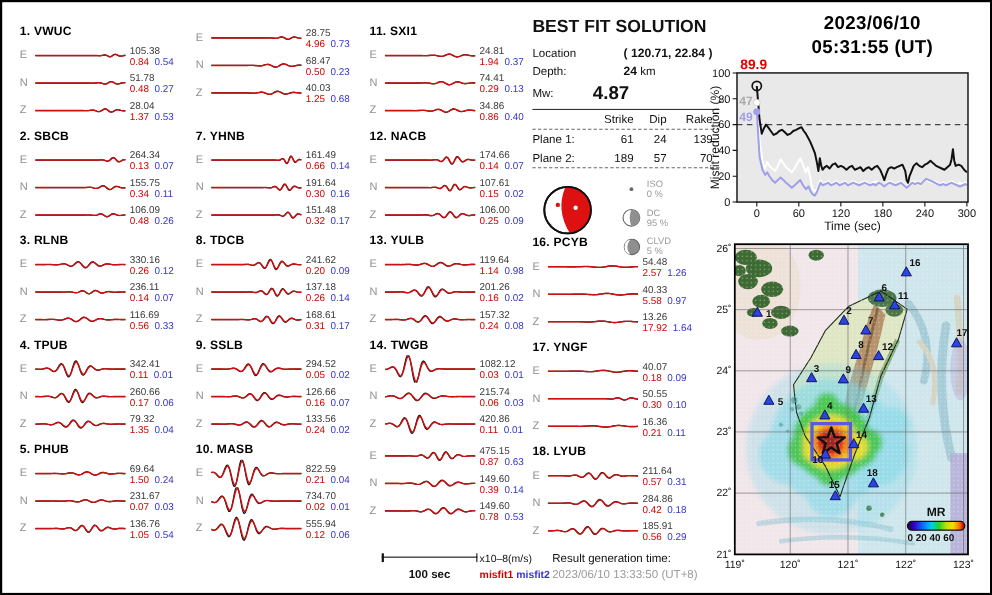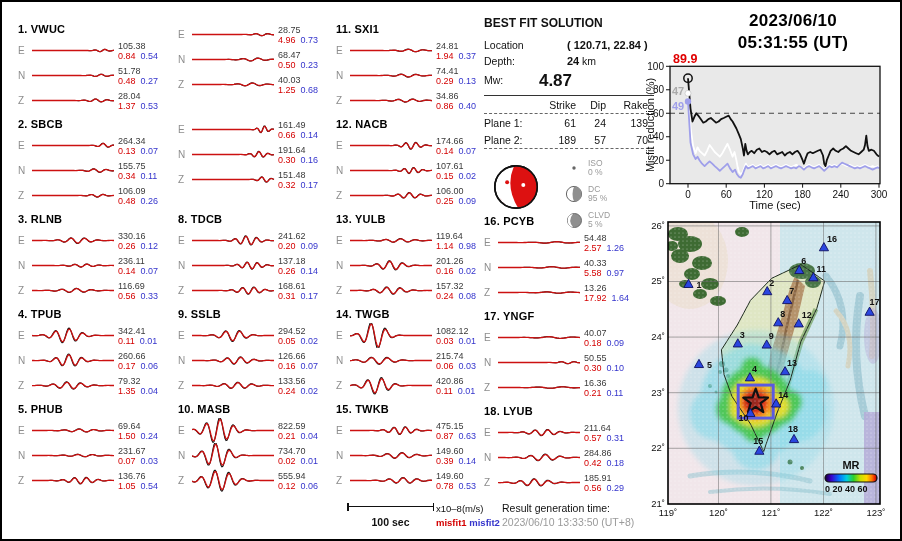--- a/index.html
+++ b/index.html
@@ -14,21 +14,21 @@
   .trow{display:flex;align-items:center;height:25px;}
   .comp{width:14px;font-size:10px;color:#8d8d8d;flex:0 0 14px;}
   .tr{flex:0 0 84px;}
   .nums{display:flex;flex-direction:column;margin-left:2px;line-height:10px;}
   .peak{font-size:9px;color:#3a3a3a;}
   .mis{font-size:9px;white-space:nowrap;}
   .m1{color:#d40000;margin-right:5px;}
   .m2{color:#3434cc;}
   
   .bestfit{position:absolute;left:482px;top:14px;width:178px;color:#111;}
-  .bf-title{font-size:12px;font-weight:bold;margin-bottom:9px;}
+  .bf-title{font-size:16px;font-weight:bold;margin-bottom:9px;}
   .bf-row{font-size:10.5px;margin-bottom:4px;}
   .bf-lab{display:inline-block;min-width:52px;}
   .bf-val{font-weight:bold;font-size:11px;padding-left:28px;}
   .bf-mw{font-weight:bold;font-size:17px;vertical-align:middle;}
   .bf-table{width:170px;border-top:1.2px solid #333;margin-top:4px;font-size:10.5px;}
   .bf-tr{display:grid;grid-template-columns:52px 40px 30px 42px;padding:2.5px 0;}
   .bf-tr span{text-align:right;}
   .bf-tr .lft{text-align:left;}
   .bf-head{border-bottom:1px dashed #666;}
   .bf-last{border-bottom:1px dashed #666;}
@@ -273,20 +273,21 @@
             <path d="M0,12.50L1,12.50L2,12.50L3,12.50L4,12.50L5,12.50L6,12.50L7,12.50L8,12.50L9,12.50L10,12.50L11,12.50L12,12.50L13,12.50L14,12.50L15,12.50L16,12.50L17,12.50L18,12.50L19,12.50L20,12.50L21,12.50L22,12.50L23,12.50L24,12.50L25,12.50L26,12.50L27,12.49L28,12.48L29,12.47L30,12.47L31,12.46L32,12.47L33,12.49L34,12.52L35,12.57L36,12.63L37,12.68L38,12.71L39,12.69L40,12.63L41,12.51L42,12.34L43,12.14L44,11.96L45,11.83L46,11.82L47,11.94L48,12.22L49,12.61L50,13.05L51,13.48L52,13.78L53,13.88L54,13.73L55,13.35L56,12.78L57,12.13L58,11.52L59,11.07L60,10.87L61,10.95L62,11.29L63,11.82L64,12.43L65,12.99L66,13.42L67,13.64L68,13.64L69,13.45L70,13.14L71,12.78L72,12.44L73,12.19L74,12.04L75,12.01L76,12.06L77,12.18L78,12.32L79,12.45L80,12.54L81,12.60L82,12.63" fill="none" stroke="#111111" stroke-width="1.1" stroke-linejoin="round"></path>
             <path d="M0,12.50L1,12.50L2,12.50L3,12.50L4,12.50L5,12.50L6,12.50L7,12.50L8,12.50L9,12.50L10,12.50L11,12.50L12,12.50L13,12.50L14,12.50L15,12.50L16,12.50L17,12.50L18,12.50L19,12.50L20,12.50L21,12.50L22,12.50L23,12.50L24,12.50L25,12.50L26,12.50L27,12.50L28,12.49L29,12.48L30,12.47L31,12.47L32,12.47L33,12.48L34,12.51L35,12.55L36,12.60L37,12.65L38,12.68L39,12.69L40,12.65L41,12.56L42,12.42L43,12.24L44,12.06L45,11.93L46,11.87L47,11.94L48,12.13L49,12.45L50,12.84L51,13.23L52,13.54L53,13.71L54,13.66L55,13.40L56,12.95L57,12.40L58,11.85L59,11.39L60,11.13L61,11.11L62,11.33L63,11.73L64,12.23L65,12.74L66,13.15L67,13.41L68,13.48L69,13.37L70,13.14L71,12.85L72,12.55L73,12.31L74,12.16L75,12.10L76,12.12L77,12.20L78,12.31L79,12.42L80,12.51L81,12.57L82,12.60" fill="none" stroke="#cc1010" stroke-width="1.3" stroke-linejoin="round"></path>
           </svg>
           <div class="nums">
             <div class="peak">40.03</div>
             <div class="mis"><span class="m1">1.25</span><span class="m2">0.68</span></div>
           </div>
         </div>
       </div>
       <div class="station">
+        <div class="st-h">7.  YHNB</div>
         <div class="trow">
           <span class="comp">E</span>
           <svg class="tr" viewBox="0 0 84 25" width="84" height="25">
             <path d="M0,12.50L1,12.50L2,12.50L3,12.50L4,12.50L5,12.50L6,12.50L7,12.50L8,12.50L9,12.50L10,12.50L11,12.50L12,12.50L13,12.50L14,12.50L15,12.50L16,12.50L17,12.50L18,12.50L19,12.50L20,12.50L21,12.50L22,12.50L23,12.50L24,12.50L25,12.50L26,12.50L27,12.50L28,12.50L29,12.50L30,12.50L31,12.50L32,12.50L33,12.50L34,12.50L35,12.50L36,12.50L37,12.50L38,12.50L39,12.50L40,12.50L41,12.50L42,12.50L43,12.50L44,12.50L45,12.50L46,12.50L47,12.50L48,12.50L49,12.50L50,12.50L51,12.50L52,12.50L53,12.50L54,12.50L55,12.50L56,12.48L57,12.47L58,12.49L59,12.56L60,12.69L61,12.78L62,12.63L63,12.12L64,11.42L65,11.11L66,11.83L67,13.57L68,15.34L69,15.72L70,14.02L71,11.13L72,8.97L73,8.97L74,10.92L75,13.29L76,14.57L77,14.33L78,13.26L79,12.30L80,11.93L81,12.05L82,12.33" fill="none" stroke="#111111" stroke-width="1.1" stroke-linejoin="round"></path>
             <path d="M0,12.50L1,12.50L2,12.50L3,12.50L4,12.50L5,12.50L6,12.50L7,12.50L8,12.50L9,12.50L10,12.50L11,12.50L12,12.50L13,12.50L14,12.50L15,12.50L16,12.50L17,12.50L18,12.50L19,12.50L20,12.50L21,12.50L22,12.50L23,12.50L24,12.50L25,12.50L26,12.50L27,12.50L28,12.50L29,12.50L30,12.50L31,12.50L32,12.50L33,12.50L34,12.50L35,12.50L36,12.50L37,12.50L38,12.50L39,12.50L40,12.50L41,12.50L42,12.50L43,12.50L44,12.50L45,12.50L46,12.50L47,12.50L48,12.50L49,12.50L50,12.50L51,12.50L52,12.50L53,12.50L54,12.50L55,12.50L56,12.49L57,12.47L58,12.48L59,12.54L60,12.66L61,12.76L62,12.68L63,12.27L64,11.62L65,11.22L66,11.66L67,13.09L68,14.77L69,15.43L70,14.28L71,11.84L72,9.73L73,9.33L74,10.75L75,12.79L76,14.10L77,14.12L78,13.31L79,12.46L80,12.07L81,12.11L82,12.32" fill="none" stroke="#cc1010" stroke-width="1.3" stroke-linejoin="round"></path>
           </svg>
           <div class="nums">
             <div class="peak">161.49</div>
             <div class="mis"><span class="m1">0.66</span><span class="m2">0.14</span></div>
           </div>
@@ -562,21 +563,20 @@
             <path d="M0,12.45L1,12.28L2,12.07L3,11.88L4,11.78L5,11.85L6,12.13L7,12.66L8,13.38L9,14.16L10,14.80L11,15.06L12,14.75L13,13.77L14,12.19L15,10.26L16,8.38L17,7.05L18,6.69L19,7.59L20,9.71L21,12.75L22,16.09L23,18.99L24,20.75L25,20.90L26,19.33L27,16.34L28,12.58L29,8.87L30,6.00L31,4.56L32,4.78L33,6.47L34,9.15L35,12.16L36,14.82L37,16.64L38,17.36L39,17.02L40,15.89L41,14.34L42,12.80L43,11.56L44,10.82L45,10.60L46,10.81L47,11.29L48,11.86L49,12.37L50,12.74L51,12.93L52,12.97L53,12.90L54,12.78L55,12.64L56,12.53L57,12.46L58,12.43L59,12.43L60,12.44L61,12.46L62,12.48L63,12.49L64,12.50L65,12.51L66,12.51L67,12.51L68,12.50L69,12.50L70,12.50L71,12.50L72,12.50L73,12.50L74,12.50L75,12.50L76,12.50L77,12.50L78,12.50L79,12.50L80,12.50L81,12.50L82,12.50" fill="none" stroke="#111111" stroke-width="1.1" stroke-linejoin="round"></path>
             <path d="M0,12.50L1,12.36L2,12.17L3,11.98L4,11.85L5,11.85L6,12.04L7,12.45L8,13.06L9,13.77L10,14.42L11,14.80L12,14.71L13,14.04L14,12.79L15,11.13L16,9.39L17,7.98L18,7.32L19,7.72L20,9.24L21,11.69L22,14.60L23,17.35L24,19.29L25,19.93L26,19.08L27,16.86L28,13.77L29,10.48L30,7.70L31,6.01L32,5.71L33,6.75L34,8.79L35,11.30L36,13.71L37,15.51L38,16.44L39,16.45L40,15.70L41,14.50L42,13.19L43,12.06L44,11.30L45,10.98L46,11.04L47,11.37L48,11.82L49,12.26L50,12.60L51,12.80L52,12.88L53,12.84L54,12.76L55,12.65L56,12.55L57,12.49L58,12.45L59,12.44L60,12.45L61,12.46L62,12.48L63,12.49L64,12.50L65,12.50L66,12.51L67,12.50L68,12.50L69,12.50L70,12.50L71,12.50L72,12.50L73,12.50L74,12.50L75,12.50L76,12.50L77,12.50L78,12.50L79,12.50L80,12.50L81,12.50L82,12.50" fill="none" stroke="#cc1010" stroke-width="1.3" stroke-linejoin="round"></path>
           </svg>
           <div class="nums">
             <div class="peak">420.86</div>
             <div class="mis"><span class="m1">0.11</span><span class="m2">0.01</span></div>
           </div>
         </div>
       </div>
       <div class="station">
-        <div class="st-h">15. TWKB</div>
         <div class="trow">
           <span class="comp">E</span>
           <svg class="tr" viewBox="0 0 84 25" width="84" height="25">
             <path d="M0,12.50L1,12.50L2,12.50L3,12.50L4,12.50L5,12.50L6,12.50L7,12.50L8,12.50L9,12.50L10,12.50L11,12.50L12,12.50L13,12.50L14,12.51L15,12.51L16,12.51L17,12.51L18,12.50L19,12.48L20,12.45L21,12.43L22,12.43L23,12.46L24,12.53L25,12.63L26,12.74L27,12.80L28,12.76L29,12.60L30,12.31L31,11.97L32,11.69L33,11.61L34,11.83L35,12.39L36,13.18L37,13.97L38,14.46L39,14.40L40,13.67L41,12.38L42,10.87L43,9.64L44,9.15L45,9.67L46,11.14L47,13.18L48,15.15L49,16.42L50,16.55L51,15.46L52,13.50L53,11.28L54,9.51L55,8.70L56,9.05L57,10.35L58,12.12L59,13.78L60,14.85L61,15.10L62,14.58L63,13.58L64,12.48L65,11.62L66,11.20L67,11.24L68,11.62L69,12.14L70,12.61L71,12.91L72,13.00L73,12.93L74,12.76L75,12.58L76,12.44L77,12.37L78,12.36L79,12.40L80,12.45L81,12.49L82,12.52" fill="none" stroke="#111111" stroke-width="1.1" stroke-linejoin="round"></path>
             <path d="M0,12.50L1,12.50L2,12.50L3,12.50L4,12.50L5,12.50L6,12.50L7,12.50L8,12.50L9,12.50L10,12.50L11,12.50L12,12.50L13,12.50L14,12.51L15,12.51L16,12.51L17,12.51L18,12.50L19,12.48L20,12.46L21,12.44L22,12.43L23,12.45L24,12.51L25,12.59L26,12.69L27,12.76L28,12.76L29,12.65L30,12.41L31,12.11L32,11.82L33,11.69L34,11.80L35,12.23L36,12.89L37,13.62L38,14.17L39,14.27L40,13.79L41,12.76L42,11.45L43,10.24L44,9.59L45,9.78L46,10.86L47,12.55L48,14.34L49,15.67L50,16.09L51,15.43L52,13.91L53,12.00L54,10.31L55,9.36L56,9.37L57,10.28L58,11.72L59,13.21L60,14.29L61,14.70L62,14.43L63,13.67L64,12.74L65,11.94L66,11.48L67,11.42L68,11.66L69,12.07L70,12.49L71,12.78L72,12.91L73,12.88L74,12.76L75,12.60L76,12.48L77,12.41L78,12.39L79,12.41L80,12.45L81,12.48L82,12.51" fill="none" stroke="#cc1010" stroke-width="1.3" stroke-linejoin="round"></path>
           </svg>
           <div class="nums">
             <div class="peak">475.15</div>
             <div class="mis"><span class="m1">0.87</span><span class="m2">0.63</span></div>
           </div>

